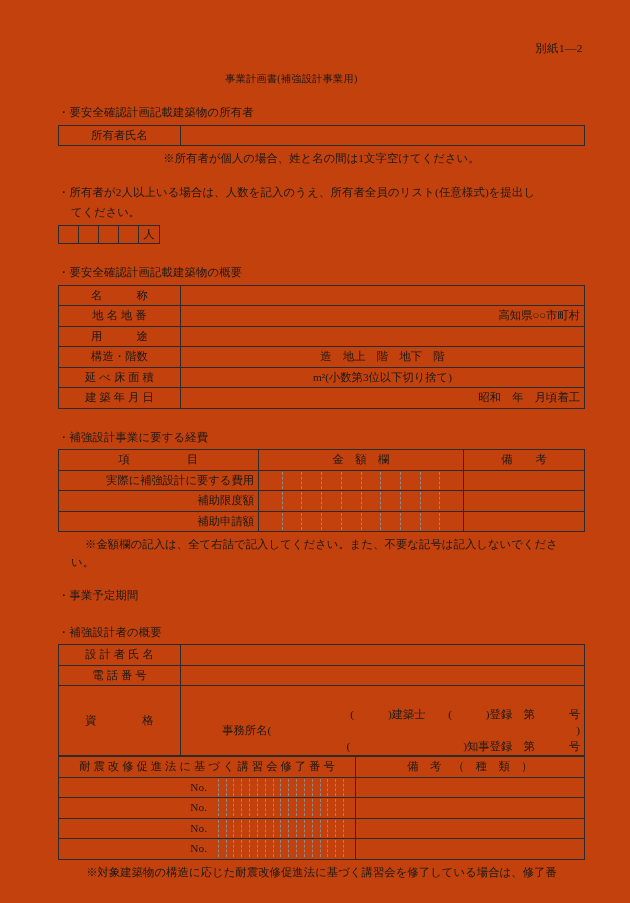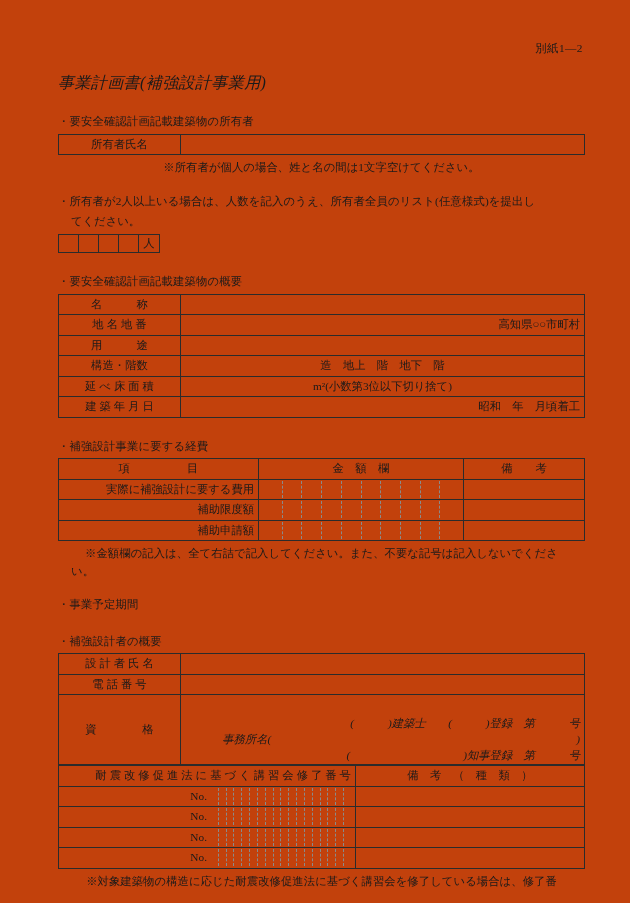--- a/index.html
+++ b/index.html
@@ -26,26 +26,25 @@
 
   
   .doc-ref {
     text-align: right;
     font-size: 11.3px;
     letter-spacing: 0.5px;
     margin: 0 0 13px 0;
     padding-right: 2px;
   }
   .doc-title {
-    text-align: left;
-    font-size: 16px;
+    text-align: center;
+    font-size: 10px;
     letter-spacing: 0.4px;
     margin: 0 0 18px 0;
     padding-right: 60px;
-    font-style: italic;
   }
   .section-head {
     font-size: 11.3px;
     margin: 0 0 3px 0;
     letter-spacing: 0.2px;
   }
   .note {
     font-size: 11.3px;
     margin: 4px 0 0 0;
     letter-spacing: 0.1px;
@@ -282,33 +281,33 @@
       <tr>
         <td class="lbl" style="width:122px;">設 計 者 氏 名</td>
         <td class="val-left"></td>
       </tr>
       <tr>
         <td class="lbl">電 話 番 号</td>
         <td class="val-left"></td>
       </tr>
       <tr>
         <td class="lbl" style="height:52px;">資　　　　格</td>
-        <td class="val-left" style="height:52px;padding-top:20px;font-style:italic;">
+        <td class="val-left" style="height:52px;padding-top:20px;">
           <span class="qual-line">(　　　)建築士　　(　　　)登録　第　　　号</span>
           <span class="qual-line">事務所名(　　　　　　　　　　　　　　　　　　　　　　　　　　　)</span>
           <span class="qual-line">(　　　　　　　　　　)知事登録　第　　　号</span>
         </td>
       </tr>
     </tbody>
   </table>
 
   <table class="form">
     <tbody>
       <tr>
-        <th class="lbl" colspan="2" style="width:297px;text-align:right;">耐 震 改 修 促 進 法 に 基 づ く 講 習 会 修 了 番 号</th>
+        <th class="lbl" colspan="2" style="width:297px;">耐 震 改 修 促 進 法 に 基 づ く 講 習 会 修 了 番 号</th>
         <th class="lbl">備　考　（　種　類　）</th>
       </tr>
       <tr>
         <td class="val-left" style="width:30px;border-right:none;padding-right:0;">No.</td>
         <td class="digits" style="width:313px;border-left:none;">
           <div class="digit-row">
             <span></span>
               <span></span>
               <span></span>
               <span></span>

